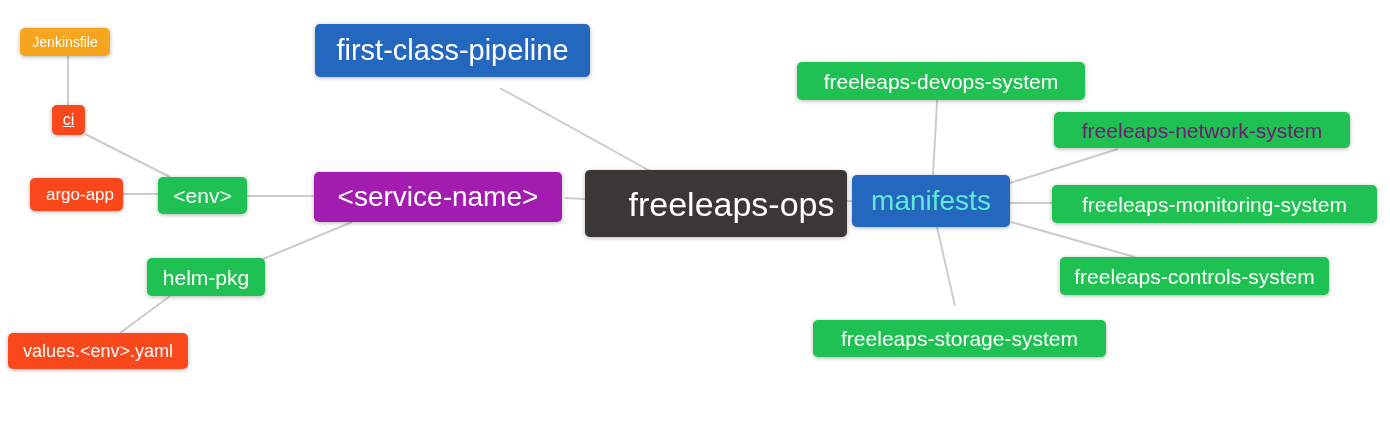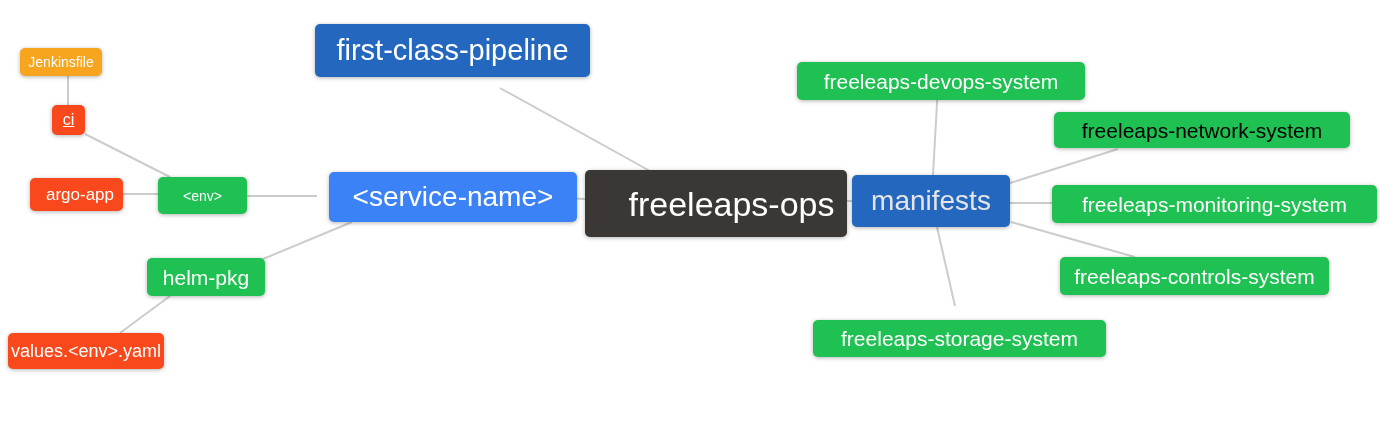--- a/index.html
+++ b/index.html
@@ -53,28 +53,28 @@
       <line x1="352" y1="222" x2="263" y2="259" stroke="#cccccc" stroke-width="2"></line>
       <line x1="170" y1="296" x2="120" y2="333" stroke="#cccccc" stroke-width="2"></line>
       <line x1="847" y1="201" x2="852" y2="201" stroke="#cccccc" stroke-width="2"></line>
       <line x1="933" y1="175" x2="939" y2="67" stroke="#cccccc" stroke-width="2"></line>
       <line x1="1010" y1="183" x2="1118" y2="149" stroke="#cccccc" stroke-width="2"></line>
       <line x1="1010" y1="203" x2="1052" y2="203" stroke="#cccccc" stroke-width="2"></line>
       <line x1="1011" y1="222" x2="1135" y2="257" stroke="#cccccc" stroke-width="2"></line>
       <line x1="937" y1="227" x2="955" y2="306" stroke="#cccccc" stroke-width="2"></line>
     </svg>
 
-<div class="node" style="left: 20px; top: 28px; width: 82px; height: 28px; font-size: 14px; background: rgb(247, 164, 31); color: rgb(255, 255, 255); margin-top: 20px;">Jenkinsfile</div>
+<div class="node" style="left: 20px; top: 28px; width: 90px; height: 28px; font-size: 14px; background: rgb(247, 164, 31); color: rgb(255, 255, 255);">Jenkinsfile</div>
     <div class="node" style="left: 52px; top: 105px; width: 33px; height: 30px; font-size: 16px; background: rgb(249, 72, 28); color: rgb(255, 255, 255); text-decoration: underline;">ci</div>
     <div class="node" style="left: 30px; top: 178px; width: 93px; height: 33px; font-size: 17px; background: rgb(249, 72, 28); color: rgb(255, 255, 255); padding-left: 7px;">argo-app</div>
-    <div class="node" style="left: 158px; top: 177px; width: 89px; height: 37px; font-size: 14px; background: rgb(31, 193, 82); color: rgb(255, 255, 255);">&lt;env&gt;</div>
+    <div class="node" style="left: 158px; top: 177px; width: 89px; height: 37px; font-size: 21px; background: rgb(31, 193, 82); color: rgb(255, 255, 255);">&lt;env&gt;</div>
     <div class="node" style="left: 315px; top: 24px; width: 275px; height: 53px; font-size: 29px; background: rgb(36, 103, 191); color: rgb(255, 255, 255);">first-class-pipeline</div>
-    <div class="node" style="left: 329px; top: 172px; width: 248px; height: 50px; font-size: 28px; background: #3b82f6; color: rgb(255, 255, 255);">&lt;service-name&gt;</div>
+    <div class="node" style="left: 314px; top: 172px; width: 248px; height: 50px; font-size: 28px; background: #a21caf; color: rgb(255, 255, 255);">&lt;service-name&gt;</div>
     <div class="node" style="left: 585px; top: 170px; width: 262px; height: 67px; font-size: 34px; background: rgb(59, 55, 52); color: rgb(255, 255, 255); padding-left: 31px;">freeleaps-ops</div>
-    <div class="node" style="left: 852px; top: 175px; width: 158px; height: 52px; font-size: 28px; background: rgb(36, 103, 191); color: #e5e5e5;">manifests</div>
+    <div class="node" style="left: 852px; top: 175px; width: 158px; height: 52px; font-size: 28px; background: rgb(36, 103, 191); color: #5eead4;">manifests</div>
     <div class="node" style="left: 797px; top: 29px; width: 288px; height: 38px; font-size: 21px; background: rgb(31, 193, 82); color: rgb(255, 255, 255); margin-top: 33px;">freeleaps-devops-system</div>
-    <div class="node" style="left: 1054px; top: 112px; width: 296px; height: 36px; font-size: 21px; background: rgb(31, 193, 82); color: #000000;">freeleaps-network-system</div>
+    <div class="node" style="left: 1054px; top: 112px; width: 296px; height: 36px; font-size: 21px; background: rgb(31, 193, 82); color: #701a75;">freeleaps-network-system</div>
     <div class="node" style="left: 1052px; top: 185px; width: 325px; height: 38px; font-size: 21px; background: rgb(31, 193, 82); color: rgb(255, 255, 255);">freeleaps-monitoring-system</div>
     <div class="node" style="left: 1060px; top: 257px; width: 269px; height: 38px; font-size: 21px; background: rgb(31, 193, 82); color: rgb(255, 255, 255);">freeleaps-controls-system</div>
     <div class="node" style="left: 813px; top: 320px; width: 293px; height: 37px; font-size: 21px; background: rgb(31, 193, 82); color: rgb(255, 255, 255);">freeleaps-storage-system</div>
     <div class="node" style="left: 147px; top: 258px; width: 118px; height: 38px; font-size: 21px; background: rgb(31, 193, 82); color: rgb(255, 255, 255);">helm-pkg</div>
-    <div class="node" style="left: 8px; top: 333px; width: 156px; height: 36px; font-size: 18px; background: rgb(249, 72, 28); color: rgb(255, 255, 255);">values.&lt;env&gt;.yaml</div>
+    <div class="node" style="left: 8px; top: 333px; width: 180px; height: 36px; font-size: 18px; background: rgb(249, 72, 28); color: rgb(255, 255, 255);">values.&lt;env&gt;.yaml</div>
   </div>
 
 </body></html>

